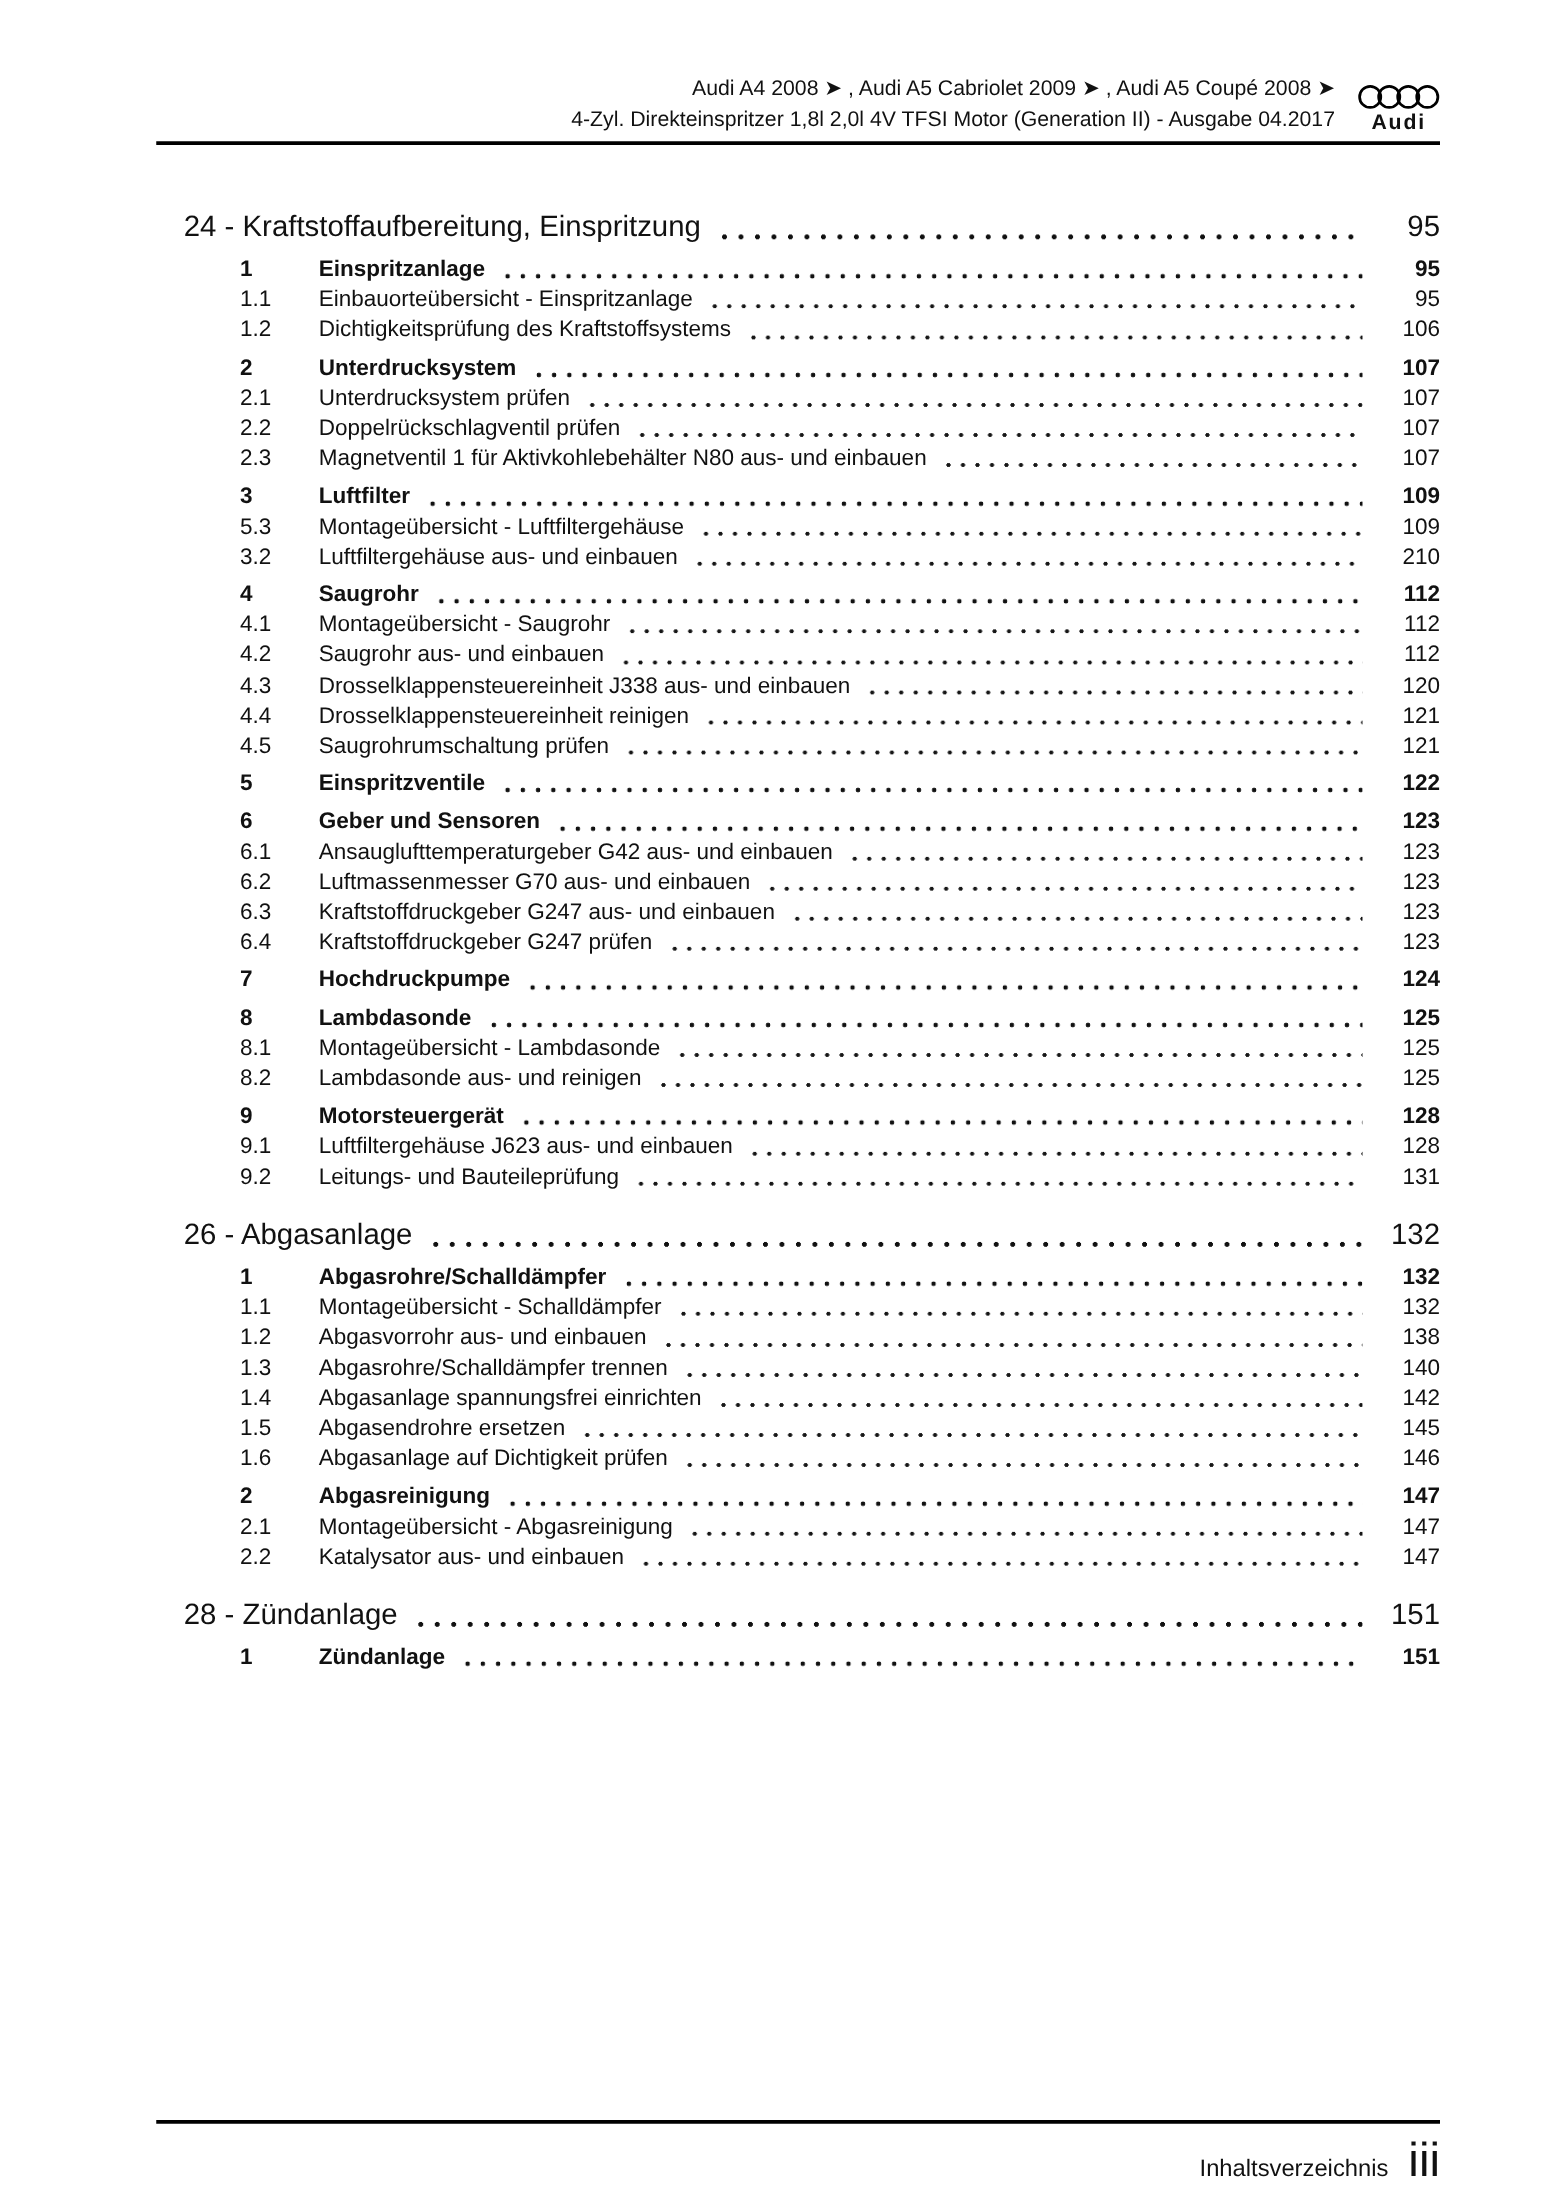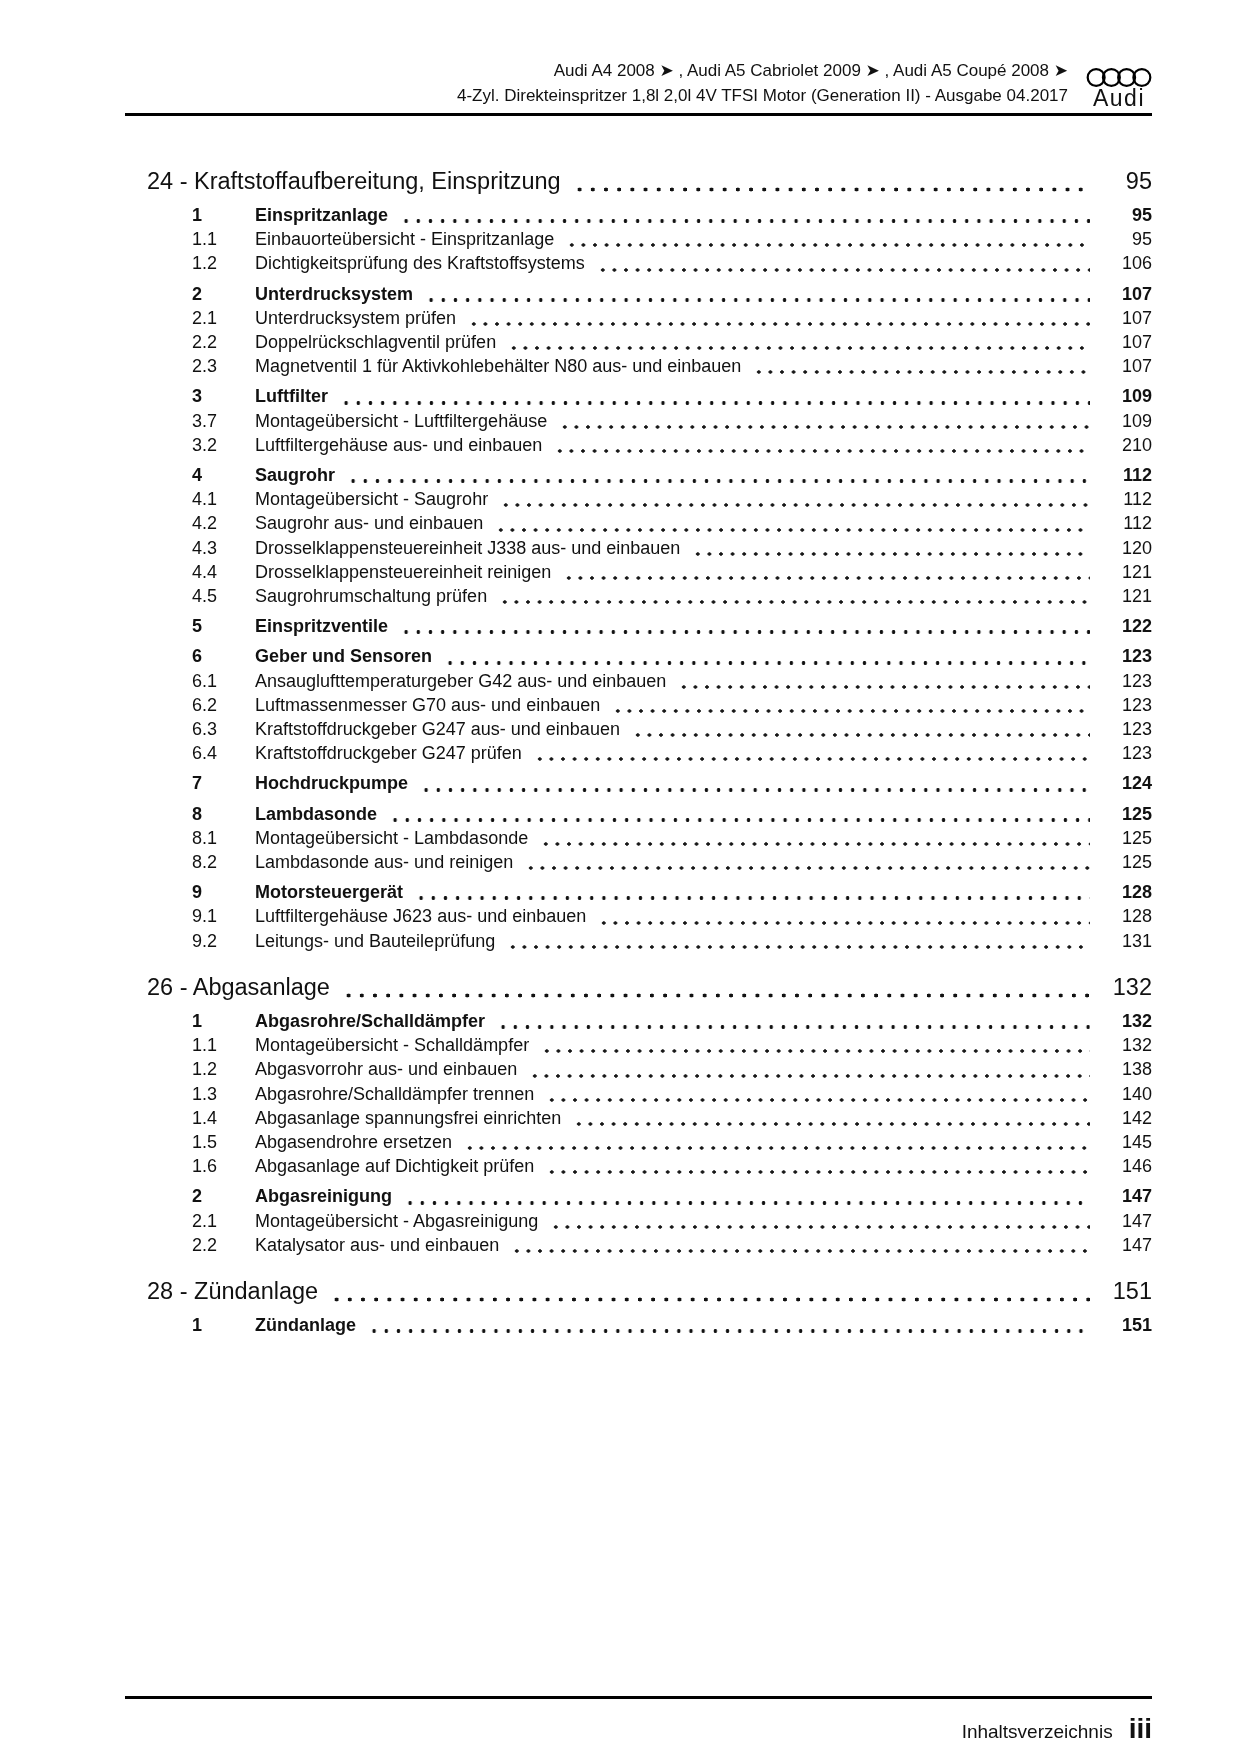--- a/index.html
+++ b/index.html
@@ -33,22 +33,22 @@
   }
   .hdr-logo {
     display: flex;
     flex-direction: column;
     align-items: center;
     gap: 1px;
     padding-bottom: 1px;
   }
   .hdr-logo svg { display: block; }
   .hdr-logo .logo-word {
-    font-size: 23px;
-    font-weight: 400;
+    font-size: 17px;
+    font-weight: 700;
     letter-spacing: 1.5px;
     line-height: 18px;
   }
   .hdr-rule {
     height: 3px;
     background: #000;
     margin: 5px 88px 0 125px;
   }
 
   
@@ -118,21 +118,21 @@
   }
   .footer-rule { height: 3px; background: #000; }
   .footer-row {
     display: flex;
     justify-content: flex-end;
     align-items: baseline;
     gap: 16px;
     margin-top: 16px;
   }
   .footer-label { font-size: 19px; }
-  .footer-page  { font-size: 28px; font-weight: 700; line-height: 28px; text-align: right; }
+  .footer-page  { font-size: 38px; font-weight: 400; line-height: 28px; text-align: right; }
 </style>
 </head>
 <body>
 
 <div class="hdr-wrap">
   <div class="hdr-text">
     <div>Audi A4 2008 ➤ , Audi A5 Cabriolet 2009 ➤ , Audi A5 Coupé 2008 ➤</div>
     <div>4-Zyl. Direkteinspritzer 1,8l 2,0l 4V TFSI Motor (Generation II) - Ausgabe 04.2017</div>
   </div>
   <div class="hdr-logo">
@@ -207,21 +207,21 @@
   </div>
 
   <div class="entry bold">
     <span class="num">3</span>
     <span>Luftfilter</span>
     <span class="dots"></span>
     <span class="pagenum">109</span>
   </div>
 
   <div class="entry">
-    <span class="num">3.7</span>
+    <span class="num">5.3</span>
     <span>Montageübersicht - Luftfiltergehäuse</span>
     <span class="dots"></span>
     <span class="pagenum">109</span>
   </div>
 
   <div class="entry">
     <span class="num">3.2</span>
     <span>Luftfiltergehäuse aus- und einbauen</span>
     <span class="dots"></span>
     <span class="pagenum">210</span>

